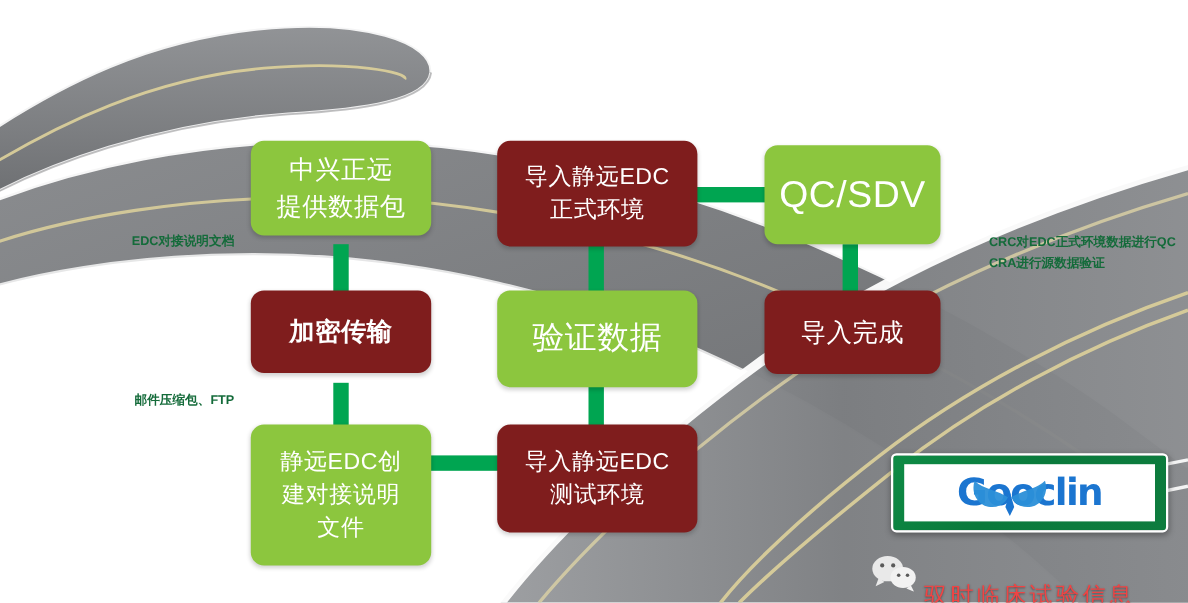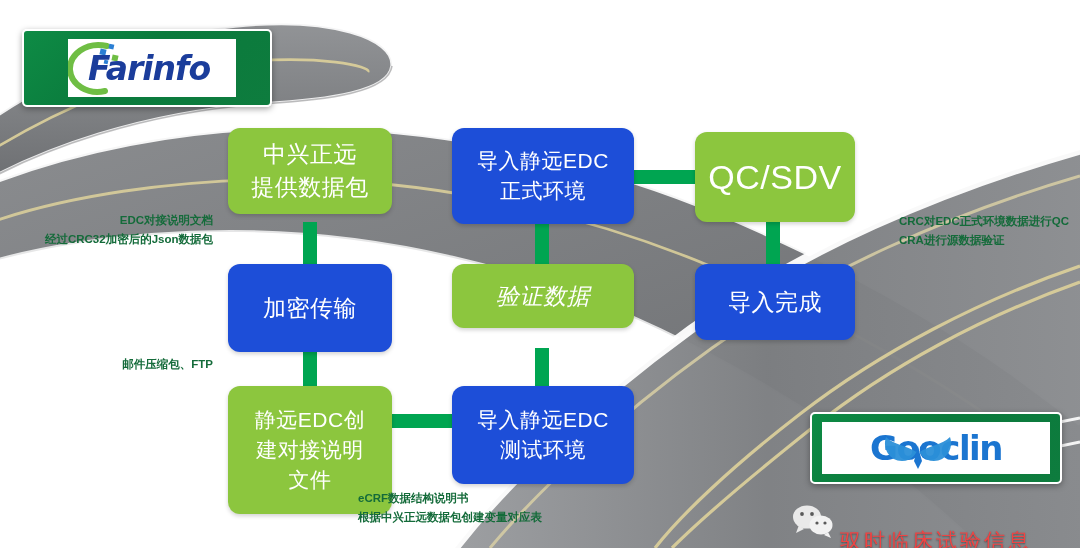--- a/index.html
+++ b/index.html
@@ -34,21 +34,21 @@
     color: #ffffff;
     font-weight: 400;
     line-height: 1.42;
     letter-spacing: 0.5px;
     box-shadow: 0 2px 4px rgba(0,0,0,0.18);
     z-index: 6;
     padding: 4px 6px;
   }
   .flow-box .lbl { display: block; white-space: pre-line; }
   .green { background: #8CC63E; }
-  .blue  { background: #1d4ed8; }
+  .blue  { background: #7f1d1d; }
 
   
   .conn {
     position: absolute;
     background: #00A551;
     z-index: 5;
   }
 
   
   .note {
@@ -208,86 +208,66 @@
   <div class="conn" style="left:535px; top:348px; width:14px; height:42px;"></div>
   <div class="conn" style="left:535px; top:222px; width:14px; height:48px;"></div>
   <div class="conn" style="left:623px; top:170px; width:78px; height:14px;"></div>
   <div class="conn" style="left:766px; top:222px; width:14px; height:48px;"></div>
 
   <div class="flow-box green" style="left:228px; top:128px; width:164px; height:86px; font-size:23px;">
     <span class="lbl">中兴正远
 提供数据包</span>
   </div>
 
-  <div class="flow-box blue" style="left:228px; top:264px; width:164px; height:88px; font-size:23px;">
+  <div class="flow-box blue" style="left:228px; top:264px; width:164px; height:75px; font-size:23px;font-weight:bold;">
     <span class="lbl">加密传输</span>
   </div>
 
   <div class="flow-box green" style="left:228px; top:386px; width:164px; height:128px; font-size:21px;">
     <span class="lbl">静远EDC创
 建对接说明
 文件</span>
   </div>
 
   <div class="flow-box blue" style="left:452px; top:386px; width:182px; height:98px; font-size:21px;">
     <span class="lbl">导入静远EDC
 测试环境</span>
   </div>
 
-  <div class="flow-box green" style="left:452px; top:264px; width:182px; height:64px; font-size:23px;font-style:italic;">
+  <div class="flow-box green" style="left:452px; top:264px; width:182px; height:88px; font-size:29px;">
     <span class="lbl">验证数据</span>
   </div>
 
   <div class="flow-box blue" style="left:452px; top:128px; width:182px; height:96px; font-size:21px;">
     <span class="lbl">导入静远EDC
 正式环境</span>
   </div>
 
   <div class="flow-box green" style="left:695px; top:132px; width:160px; height:90px; font-size:34px;">
     <span class="lbl">QC/SDV</span>
   </div>
 
   <div class="flow-box blue" style="left:695px; top:264px; width:160px; height:76px; font-size:23px;">
     <span class="lbl">导入完成</span>
   </div>
 
   <div class="note right-al" style="left:0px; top:211px; width:213px;">
     <div>EDC对接说明文档</div>
-    <div>经过CRC32加密后的Json数据包</div>
   </div>
 
   <div class="note right-al" style="left:0px; top:355px; width:213px;">
     <div>邮件压缩包、FTP</div>
   </div>
 
-  <div class="note" style="left:358px; top:489px;">
-    <div>eCRF数据结构说明书</div>
-    <div>根据中兴正远数据包创建变量对应表</div>
-  </div>
 
   <div class="note" style="left:866px; top:212px;margin-left:33px;">
     <div>CRC对EDC正式环境数据进行QC</div>
     <div>CRA进行源数据验证</div>
   </div>
 
-  <div class="sign-plate" style="left:22px; top:29px; width:250px; height:78px; padding:10px 12px;">
-    <div class="sign-inner" style="width:168px; height:58px; margin-left:32px; position:relative;">
-      <div class="farinfo-wrap">
-
-        <svg style="position:absolute; left:-4px; top:0px;" width="66" height="58" viewBox="0 0 66 58">
-          <path d="M43 7 C22 2, 5 16, 6 31 C7 46, 24 56, 41 52" fill="none" stroke="#6FBE44" stroke-width="6" stroke-linecap="round"></path>
-          <rect x="36" y="10" width="6" height="6" fill="#2B7FD4" transform="rotate(12 39 13)"></rect>
-          <rect x="45" y="5" width="5" height="5" fill="#2B7FD4" transform="rotate(12 47 7)"></rect>
-          <rect x="48" y="16" width="6" height="6" fill="#6FBE44" transform="rotate(12 51 19)"></rect>
-          <rect x="40" y="21" width="4" height="4" fill="#2B7FD4" transform="rotate(12 42 23)"></rect>
-        </svg>
-        <div class="farinfo-text" style="left:20px;">Farinfo</div>
-      </div>
-    </div>
-  </div>
 
   <div class="sign-plate" style="left:810px; top:412px; width:252px; height:72px; padding:8px 10px;">
     <div class="sign-inner" style="width:100%; height:100%; position:relative;">
       <div class="gooclin-wrap">
         <div class="gooclin-text">Gooclin</div>
 
         <svg style="position:absolute; left:58px; top:9px;" width="76" height="40" viewBox="0 0 76 40">
           <path d="M6 6 C2 18, 10 30, 22 30 C32 30, 38 22, 38 14 C38 22, 44 30, 54 30 C66 30, 74 18, 70 6
                    C62 14, 50 14, 38 22 C26 14, 14 14, 6 6 Z" fill="#2B8FD8" opacity="0.95"></path>
           <path d="M38 16 L42 30 L38 38 L34 30 Z" fill="#1B75D0"></path>

